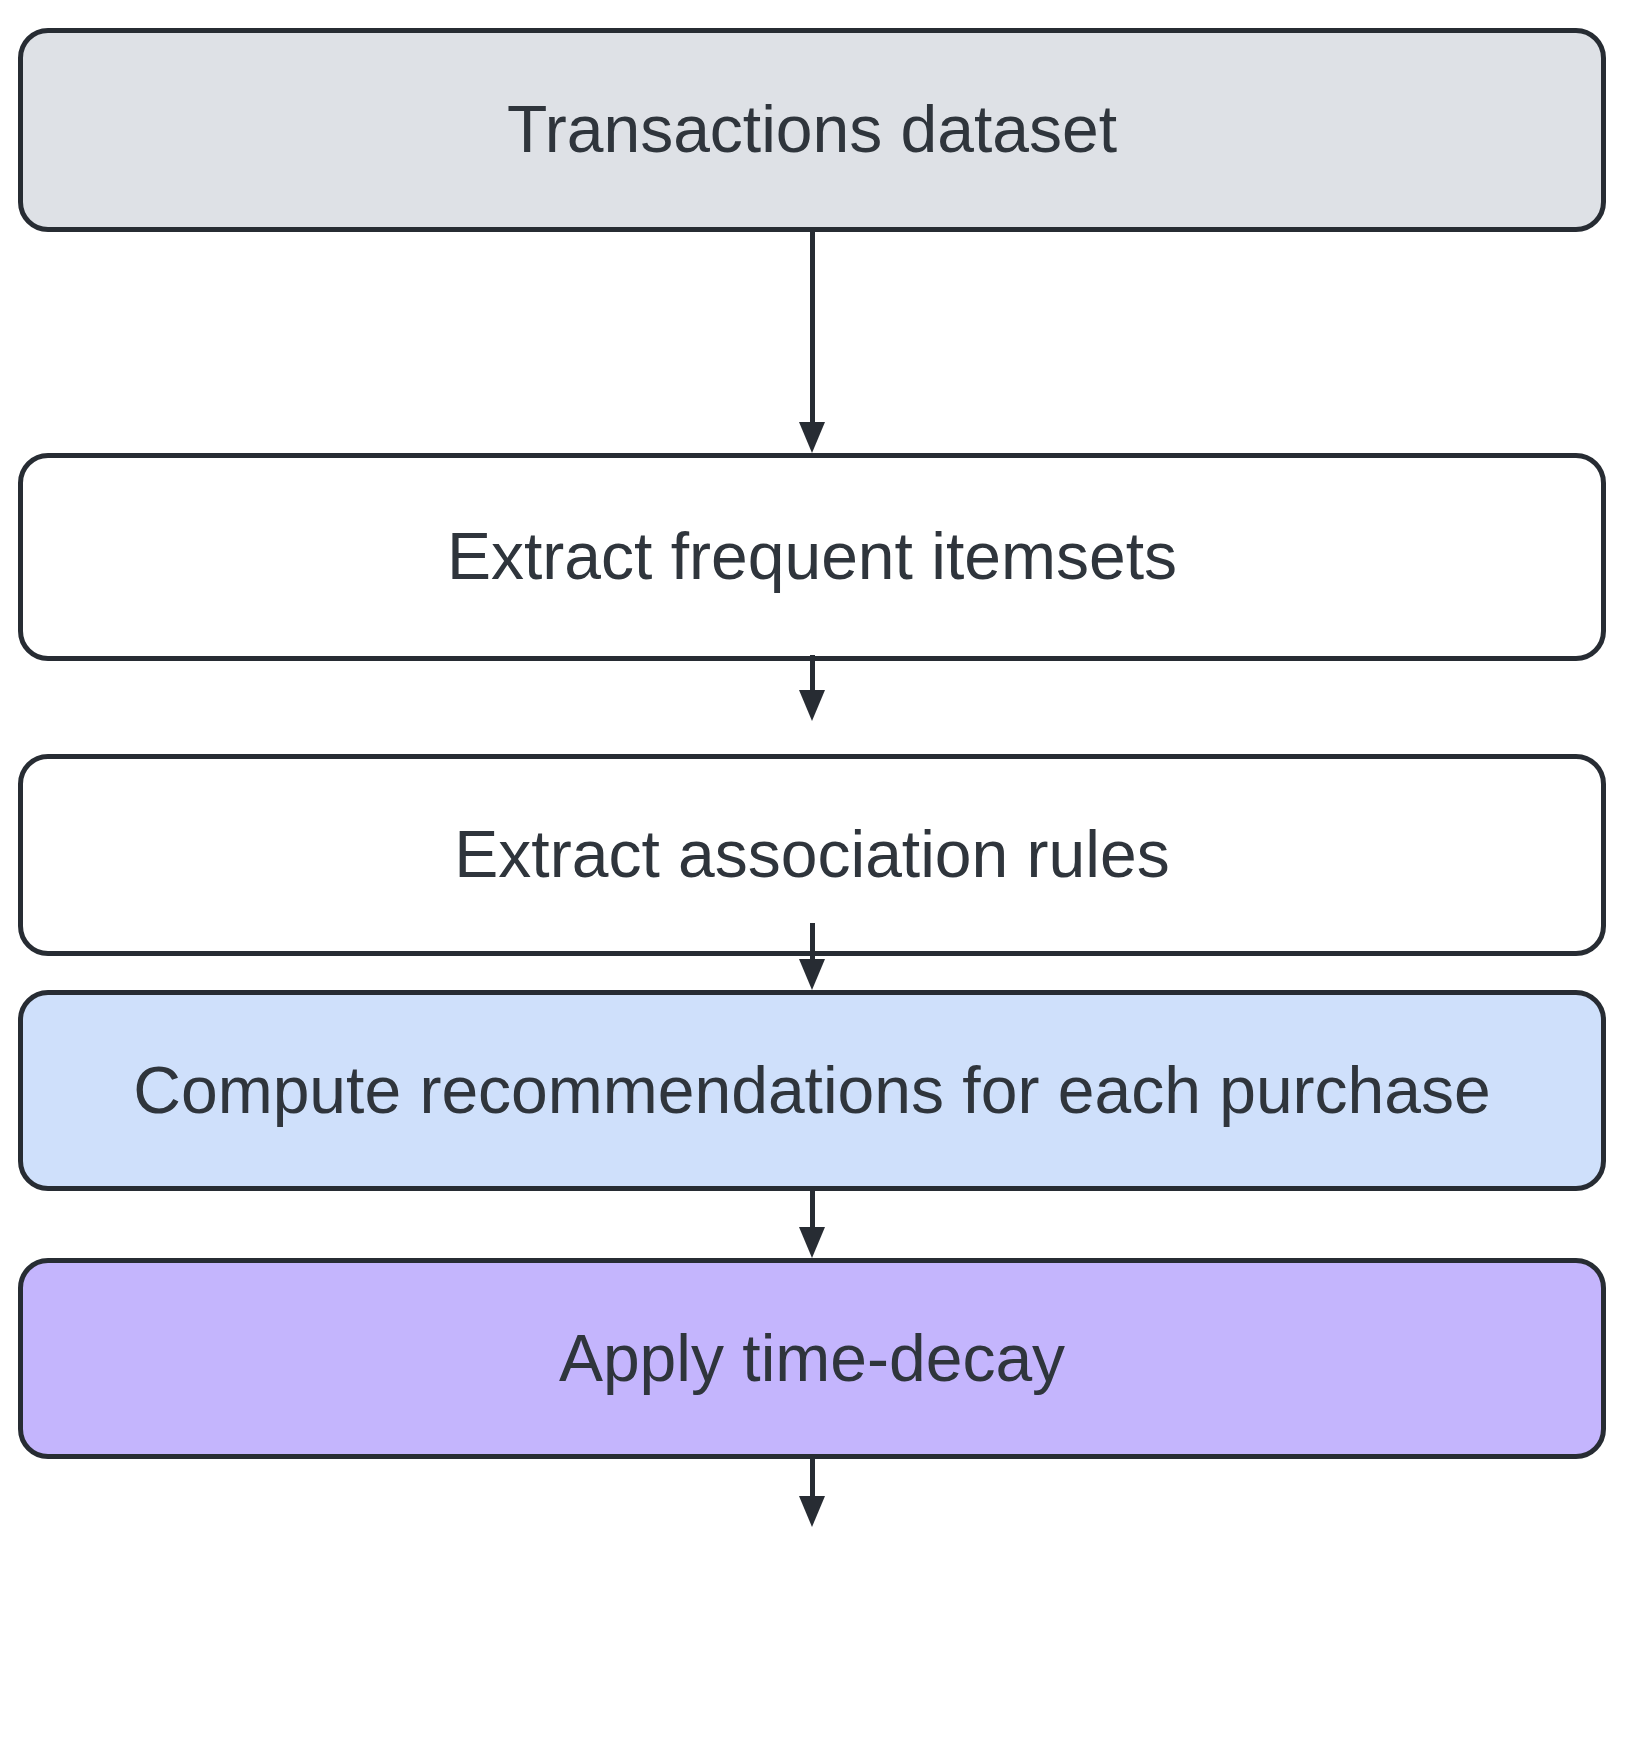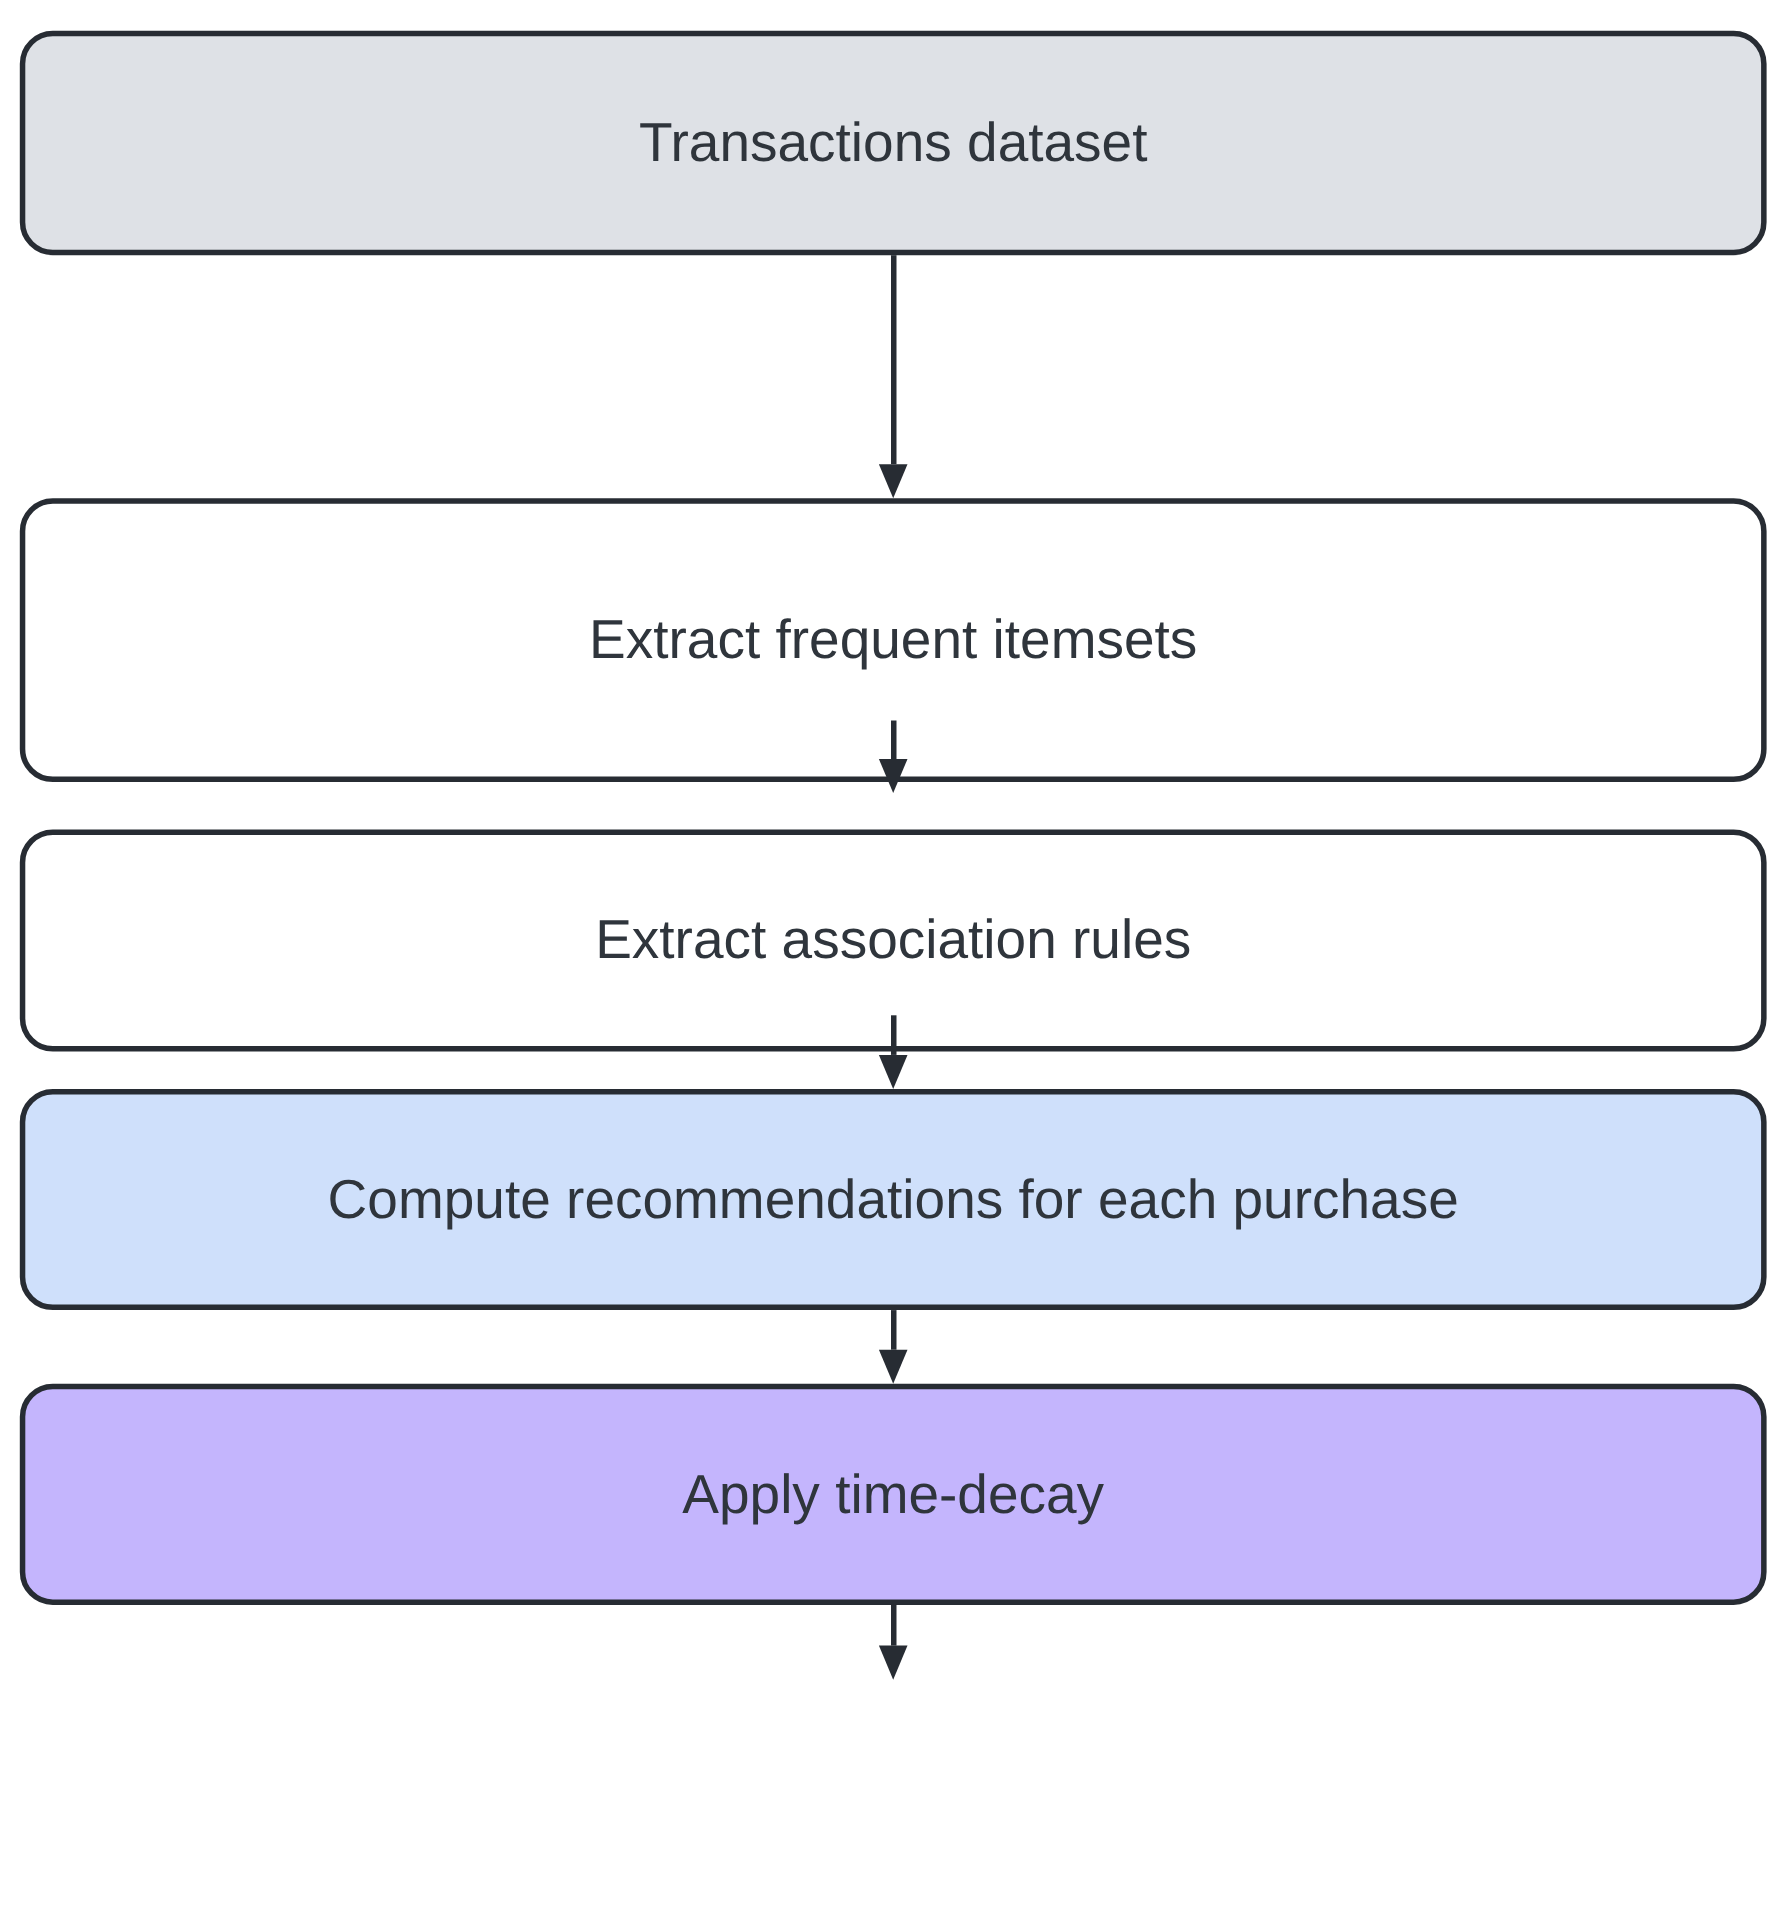--- a/index.html
+++ b/index.html
@@ -21,21 +21,21 @@
     width: 1588px;
     box-sizing: border-box;
     border: 5px solid #272c33;
     border-radius: 30px;
     display: flex;
     align-items: center;
     justify-content: center;
     background: #ffffff;
   }
   .node .label {
-    font-size: 50px;
+    font-size: 66px;
     line-height: 1.15;
     color: #2f353c;
     text-align: center;
     white-space: nowrap;
     letter-spacing: 0px;
   }
   .arrow {
     position: absolute;
     left: 799px;
     width: 26px;
@@ -51,21 +51,21 @@
   .arrow .head {
     width: 0;
     height: 0;
     border-left: 13px solid transparent;
     border-right: 13px solid transparent;
     border-top: 31px solid #272c33;
   }
 
   
   .node-1 { top: 28px;   height: 204px; }
-  .node-2 { top: 453px;  height: 258px; }
+  .node-2 { top: 453px;  height: 208px; }
   .node-3 { top: 754px;  height: 202px; }
   .node-4 { top: 990px;  height: 201px; justify-content: center; }
   .node-5 { top: 1258px; height: 201px; }
   .node-6 { top: 1527px; height: 201px; }
 
   .arrow-1 { top: 232px;  height: 221px; }
   .arrow-2 { top: 655px;  height: 66px; }
   .arrow-3 { top: 923px;  height: 67px; }
   .arrow-4 { top: 1191px; height: 67px; }
   .arrow-5 { top: 1459px; height: 68px; }

